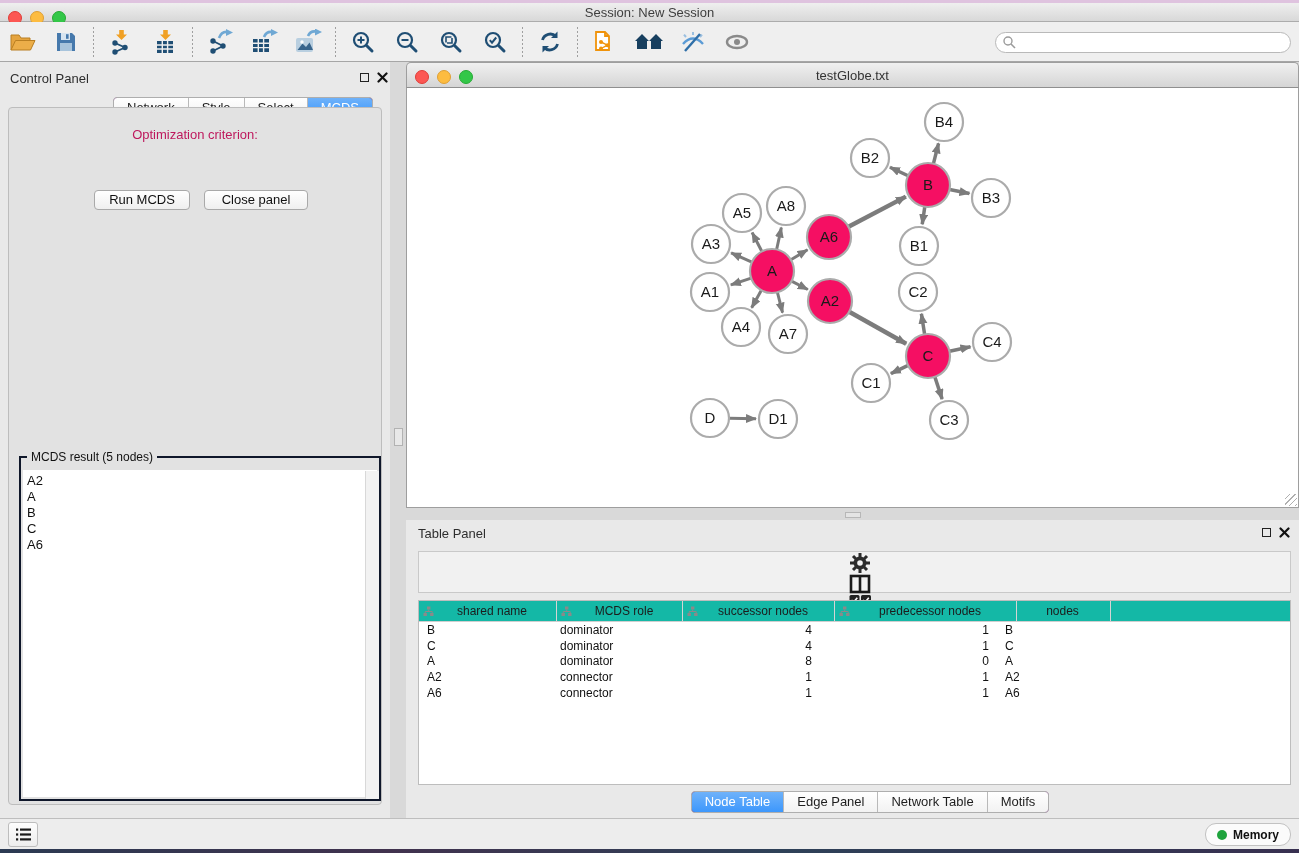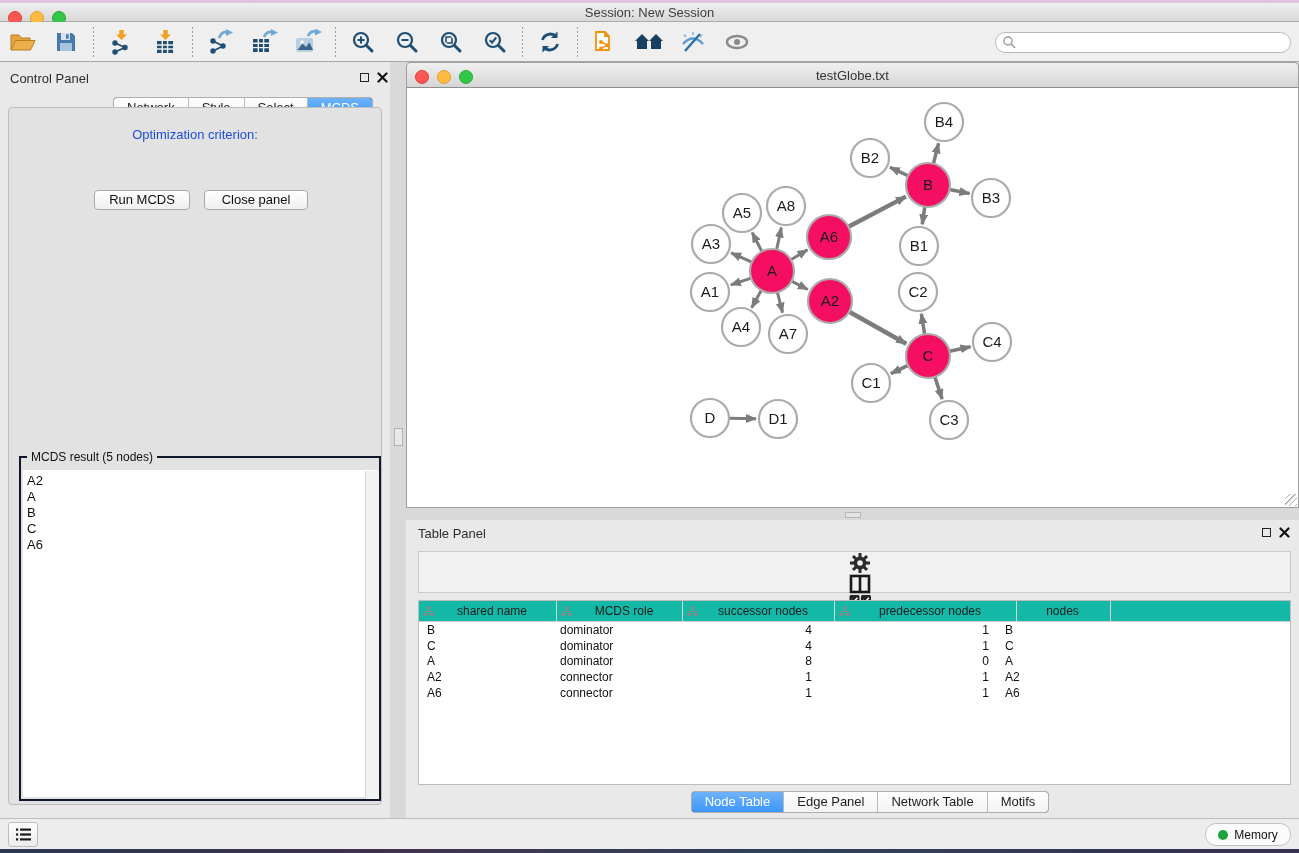--- a/index.html
+++ b/index.html
@@ -31,21 +31,21 @@
   .panel-title{font-size:13px;color:#2E2E2E;}
   .float-box{display:inline-block;width:9px;height:9px;border:1.5px solid #222;}
   
   .ctrl-content{left:8px;top:45px;width:374px;height:698px;background:#E2E2E2;
      border:1px solid #BDBDBD;border-radius:4px;}
   .seg{display:flex;height:20px;border:1px solid #AEAEAE;border-radius:4px;background:#701a75;overflow:hidden;margin-left:35px;}
   .seg .tab{padding:0 13px;font-size:13px;line-height:20px;color:#1E1E1E;border-right:1px solid #B9B9B9;
      background:linear-gradient(#FFFFFF,#F2F2F2);white-space:nowrap;}
   .seg .tab:last-child{border-right:none;}
   .seg .tab.active{background:linear-gradient(#6FB2FA,#3D97FC);color:#FFF;}
-  .opt-label{width:100%;text-align:center;font-size:13px;color:#1d4ed8;}
+  .opt-label{width:100%;text-align:center;font-size:13px;color:#be185d;}
   .dropdown{background:#FFF;border:1px solid #ABABAB;border-radius:4px;height:22px;display:flex;align-items:center;}
   .dropdown .val{flex:1;font-size:13px;color:#111;padding-left:8px;white-space:nowrap;overflow:hidden;}
   .dropdown .step{width:19px;height:22px;border-radius:0 4px 4px 0;
      background:linear-gradient(#7FBCFD,#3C91F7);display:flex;flex-direction:column;
      align-items:center;justify-content:center;gap:2px;}
   .macbtn{background:linear-gradient(#FFFFFF,#EFEFEF);border:1px solid #A9A9A9;border-radius:4px;
      font-size:13px;color:#111;height:20px;line-height:18px;text-align:center;padding:0;
      font-family:"Liberation Sans",sans-serif;}
   .fieldset{border:2px solid #0f172a;}
   .legend{top:-8px;left:6px;background:#E2E2E2;padding:0 4px;font-size:12px;color:#111;white-space:nowrap;}
@@ -75,21 +75,21 @@
      padding-left:4px;position:relative;}
   .th .lbl{flex:1;text-align:center;padding-right:6px;}
   .trow{display:flex;height:15.7px;align-items:center;font-size:12px;color:#111;}
   .td{white-space:nowrap;overflow:hidden;}
   .bottom-tabs{left:0;right:0;top:271px;display:flex;justify-content:center;}
   
   .statusbar{left:0;top:818px;width:1299px;height:31px;background:#EDEDED;border-top:1px solid #BEBEBE;}
   .listbtn{left:8px;top:3px;width:30px;height:25px;background:linear-gradient(#FDFDFD,#EDEDED);
      border:1px solid #BDBDBD;border-radius:3px;display:flex;align-items:center;justify-content:center;}
   .membtn{right:8px;top:4px;width:86px;height:23px;background:#FBFBFB;border:1px solid #C2C2C2;
-     border-radius:11px;display:flex;align-items:center;justify-content:center;gap:6px;font-size:12px;color:#111;}
+     border-radius:11px;display:flex;align-items:center;justify-content:center;gap:6px;font-size:12px;color:#111;font-weight:bold;}
   .memdot{width:10px;height:10px;border-radius:50%;background:#1EA33C;}
   .bottom-strip{left:0;top:849px;width:1299px;height:4px;
      background:linear-gradient(90deg,#2B3A52,#41324E 30%,#2E4158 60%,#383050);}
   .xicon line{stroke:#111;stroke-width:2.2;stroke-linecap:round;}
 </style>
 </head>
 <body>
 
 <div class="abs top-strip"></div>
 <div class="abs titlebar">

